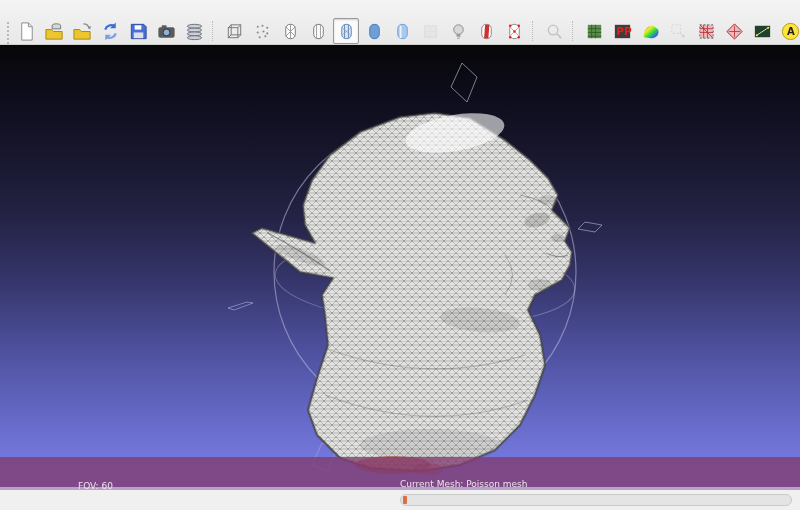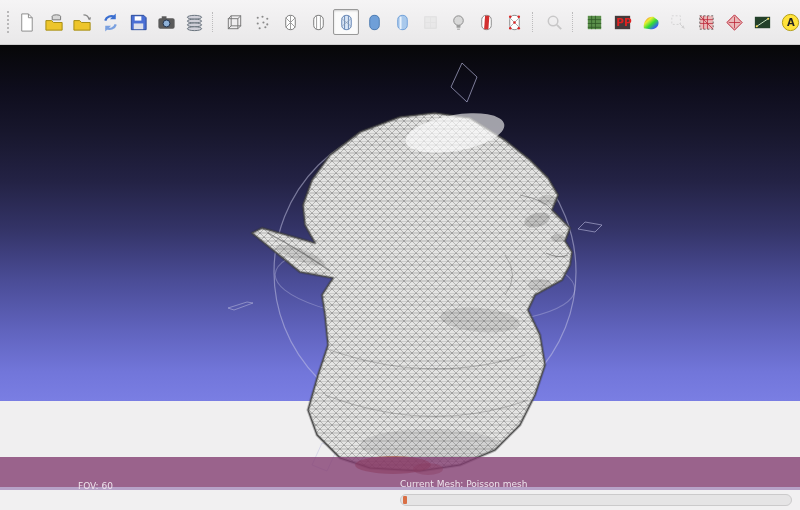--- a/index.html
+++ b/index.html
@@ -2,32 +2,32 @@
 <html><head>
 <meta charset="utf-8">
 <style>
   html,body{margin:0;padding:0}
   body{width:800px;height:510px;position:relative;overflow:hidden;
        font-family:"DejaVu Sans","Liberation Sans",sans-serif;background:#f0eff0}
 
   
   #toolbar{position:absolute;top:0;left:0;right:0;height:45px;box-sizing:border-box;
            background:linear-gradient(#f5f4f5,#e9e8e9);border-bottom:1px solid #cfcecf;
-           display:flex;align-items:center;padding:0 4px}
+           display:flex;align-items:flex-end;padding:0 4px}
   .handle{width:3px;height:22px;border-left:2px dotted #b9b8b9;margin:0 3px}
   .tsep{width:3px;height:20px;border-left:1px dotted #bdbcbd;margin:0 4px}
   .tbtn{width:24px;height:24px;display:flex;align-items:center;justify-content:center;
         margin:0 1px;border:1px solid transparent;border-radius:2px;flex:none}
   .tbtn svg{width:21px;height:21px}
   .tbtn.pressed{border-color:#999;background:#fbfbfb;box-shadow:inset 0 1px 2px rgba(0,0,0,.18)}
   .tbtn.disabled{opacity:.32;filter:grayscale(.9)}
   #toolbar svg text{font-family:"DejaVu Sans",sans-serif}
 
   
-  #viewport{position:absolute;top:45px;left:0;width:800px;height:356px;
+  #viewport{position:absolute;top:45px;left:0;width:800px;height:445px;
     background:linear-gradient(180deg,#070708 0%,#0e0d1c 12%,#17162c 24%,#232244 38%,
                #343468 52%,#4a4c96 66%,#6063bd 80%,#7276da 92%,#7a7ee3 100%)}
   #scene{position:absolute;top:0;left:0}
 
   
   #hudband{position:absolute;left:0;right:0;top:412px;height:33px;box-sizing:border-box;
            background:rgba(129,59,111,.78);border-bottom:3px solid #b7a2c8;z-index:3}
   .hudtext{position:absolute;color:#eee3ec;font-size:9px;line-height:11px;white-space:pre}
   #fovblock{left:78px;top:2px}
   #meshblock{left:400px;top:1px;line-height:10.5px}

